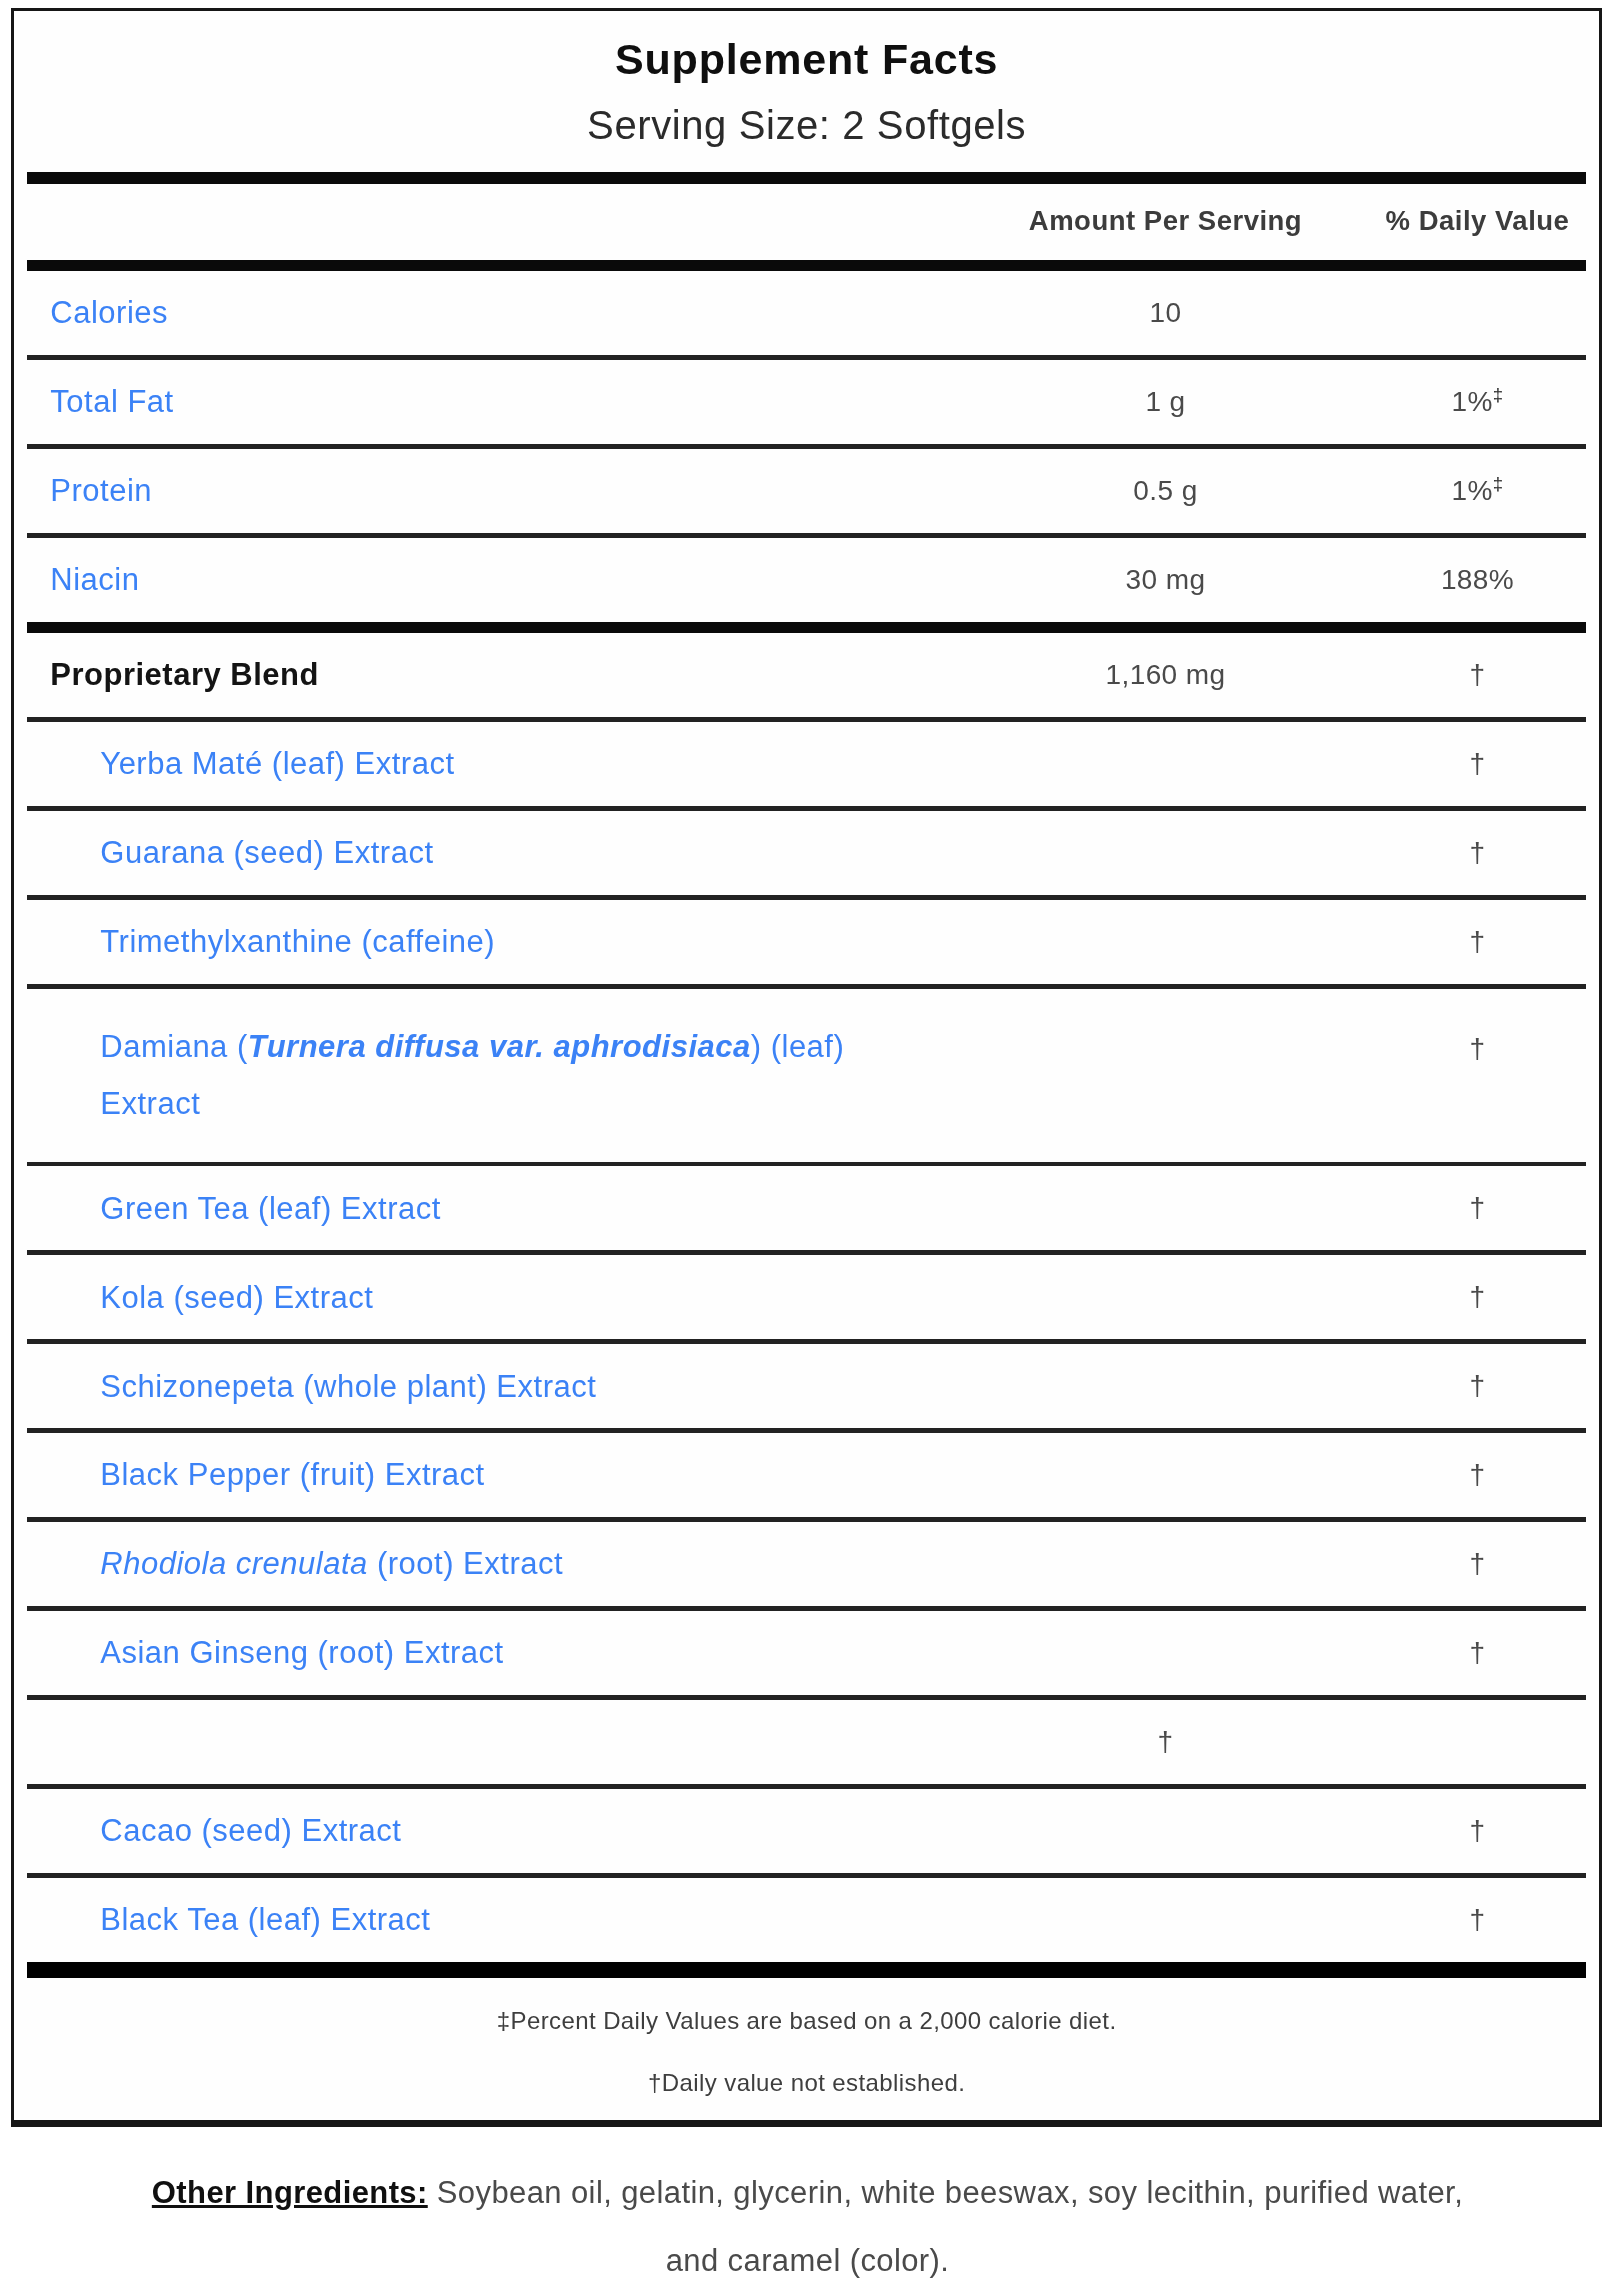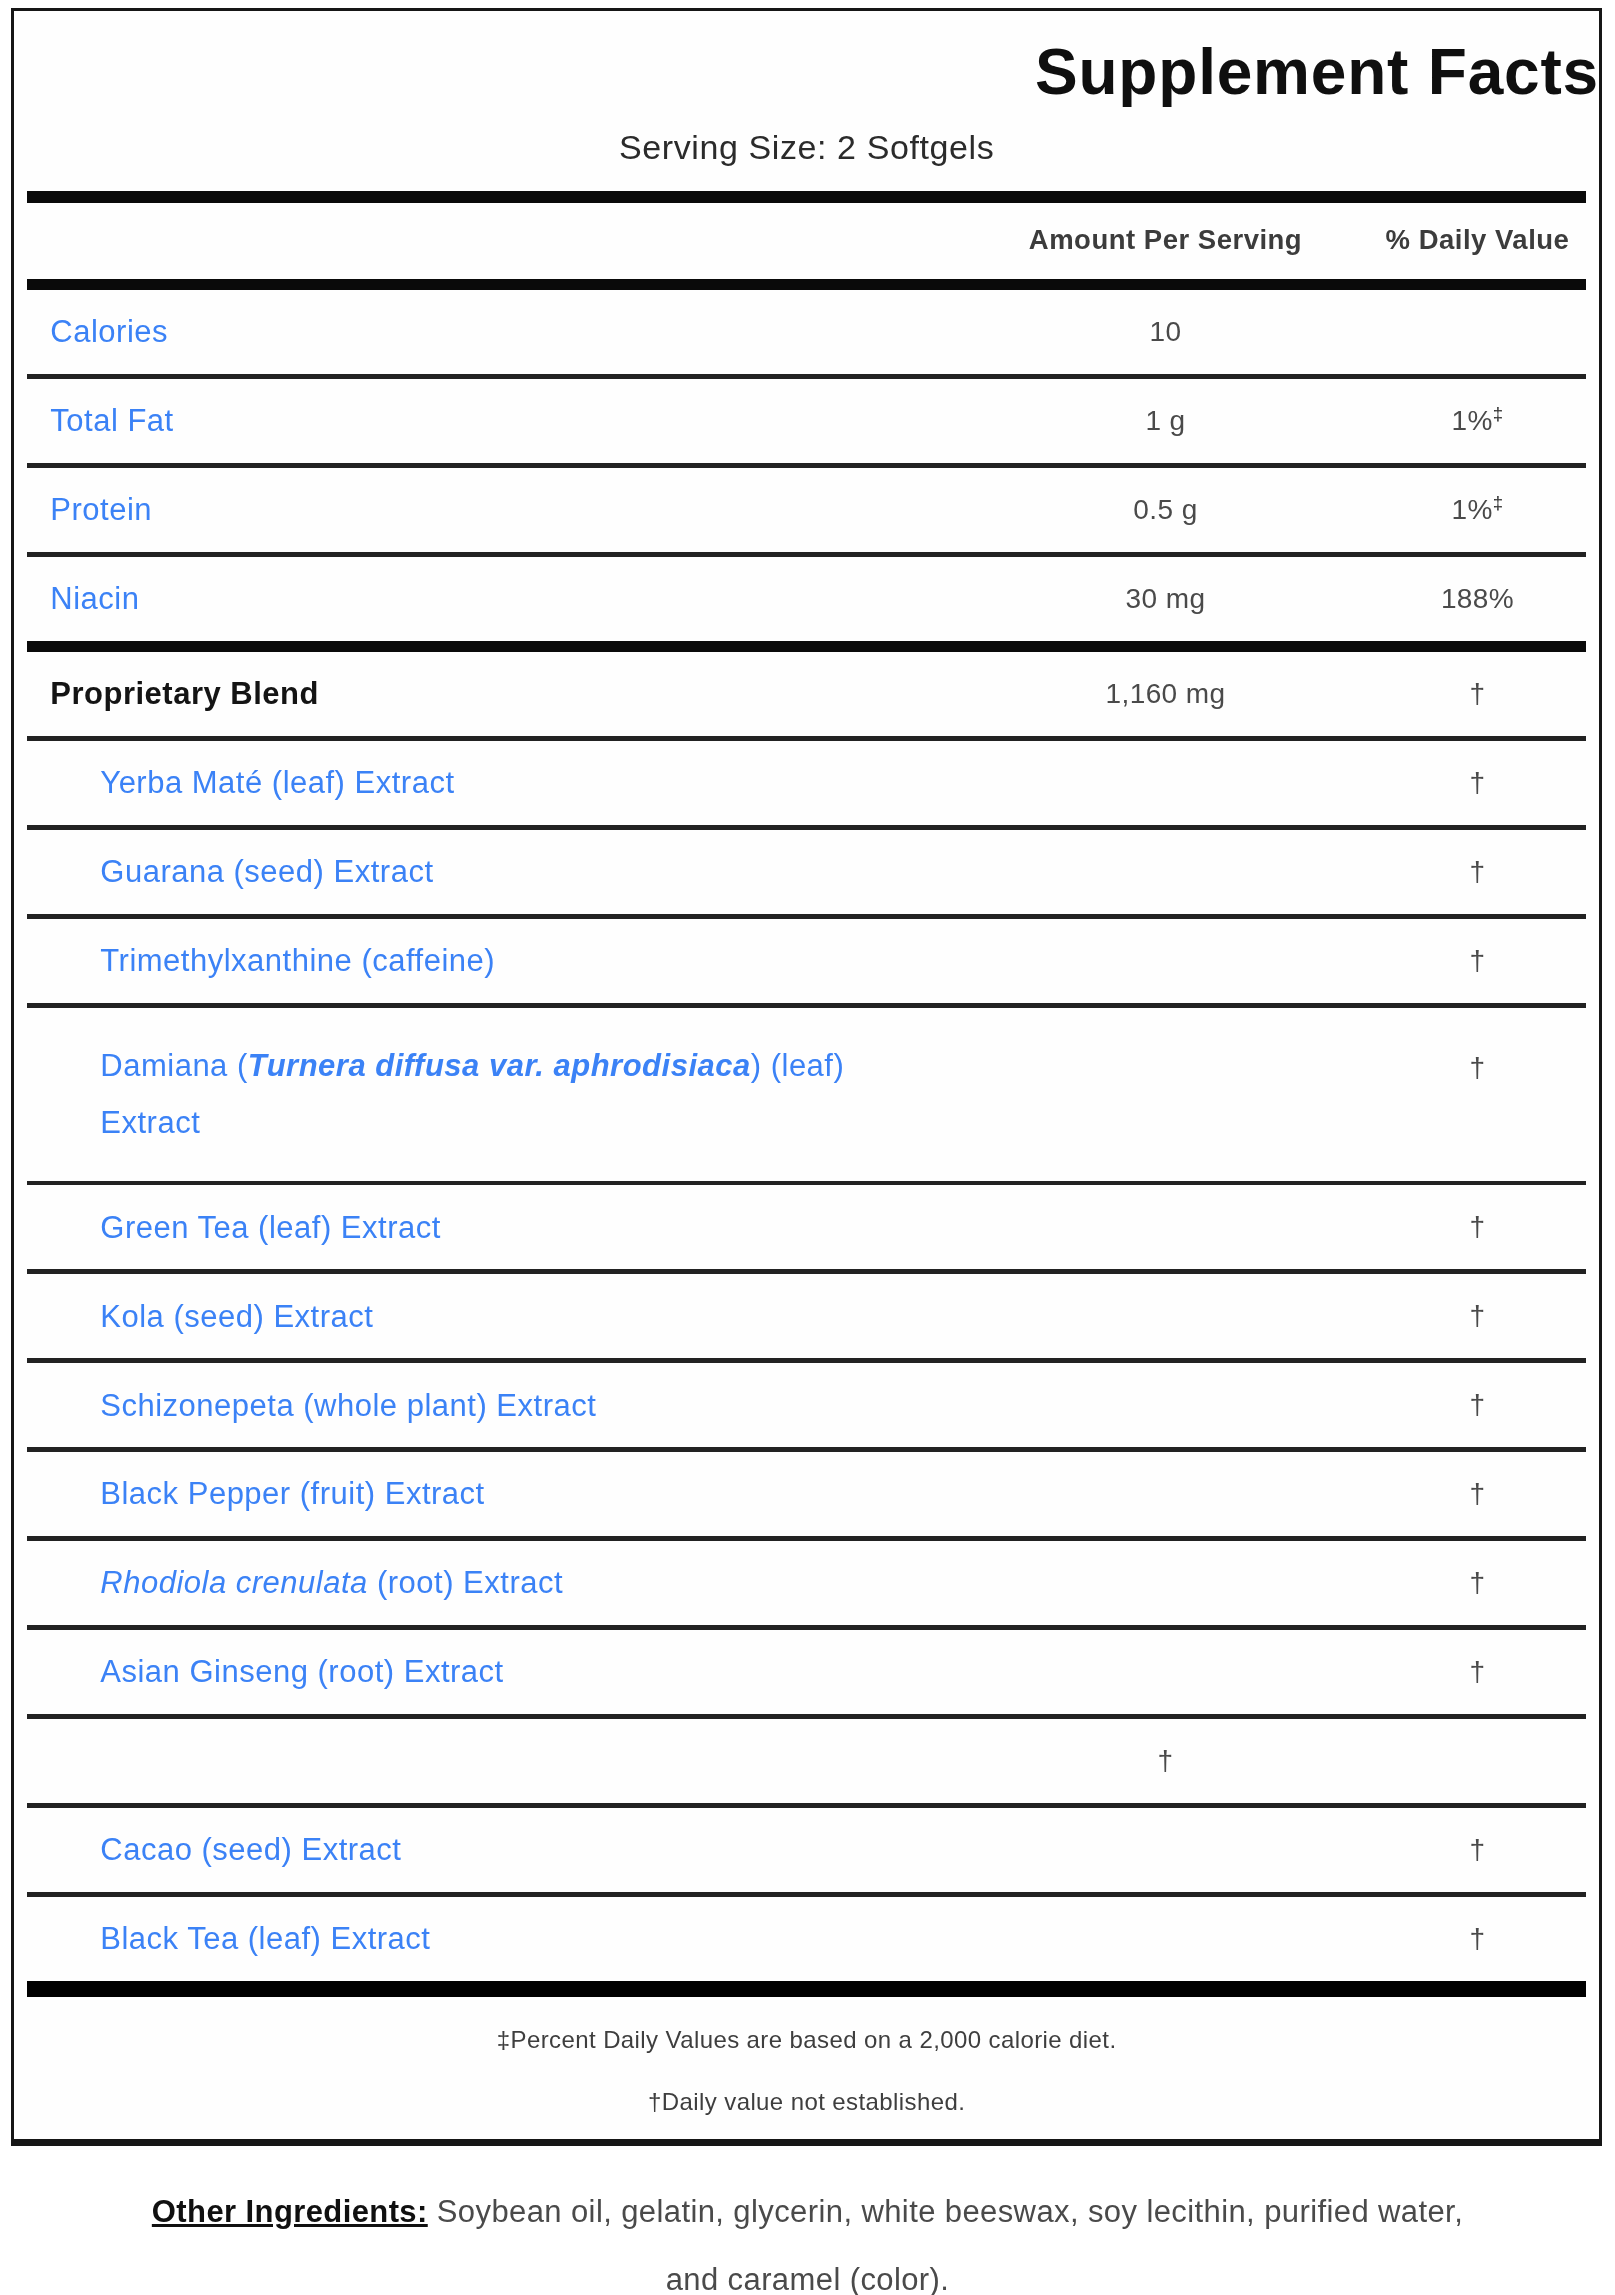--- a/index.html
+++ b/index.html
@@ -11,30 +11,30 @@
     overflow: hidden;
     font-family: "Liberation Sans", sans-serif;
   }
   .label-box {
     margin: 8px 13px 0 11.3px;
     border: 3.2px solid #161616;
     border-bottom-width: 7.3px;
     background: #fefefe;
   }
   .title {
-    text-align: right;
-    font-size: 64px;
+    text-align: center;
+    font-size: 43px;
     font-weight: 700;
     letter-spacing: 0.8px;
     color: #0f0f0f;
     margin-top: 24px;
   }
   .serving {
     text-align: center;
-    font-size: 34px;
+    font-size: 40px;
     letter-spacing: 0.6px;
     color: #2b2b2b;
     margin-top: 19.4px;
     margin-bottom: 24px;
   }
   .bar {
     margin: 0 13px;
     background: #0a0a0a;
   }
   .bar.top1 { height: 11.3px; }

